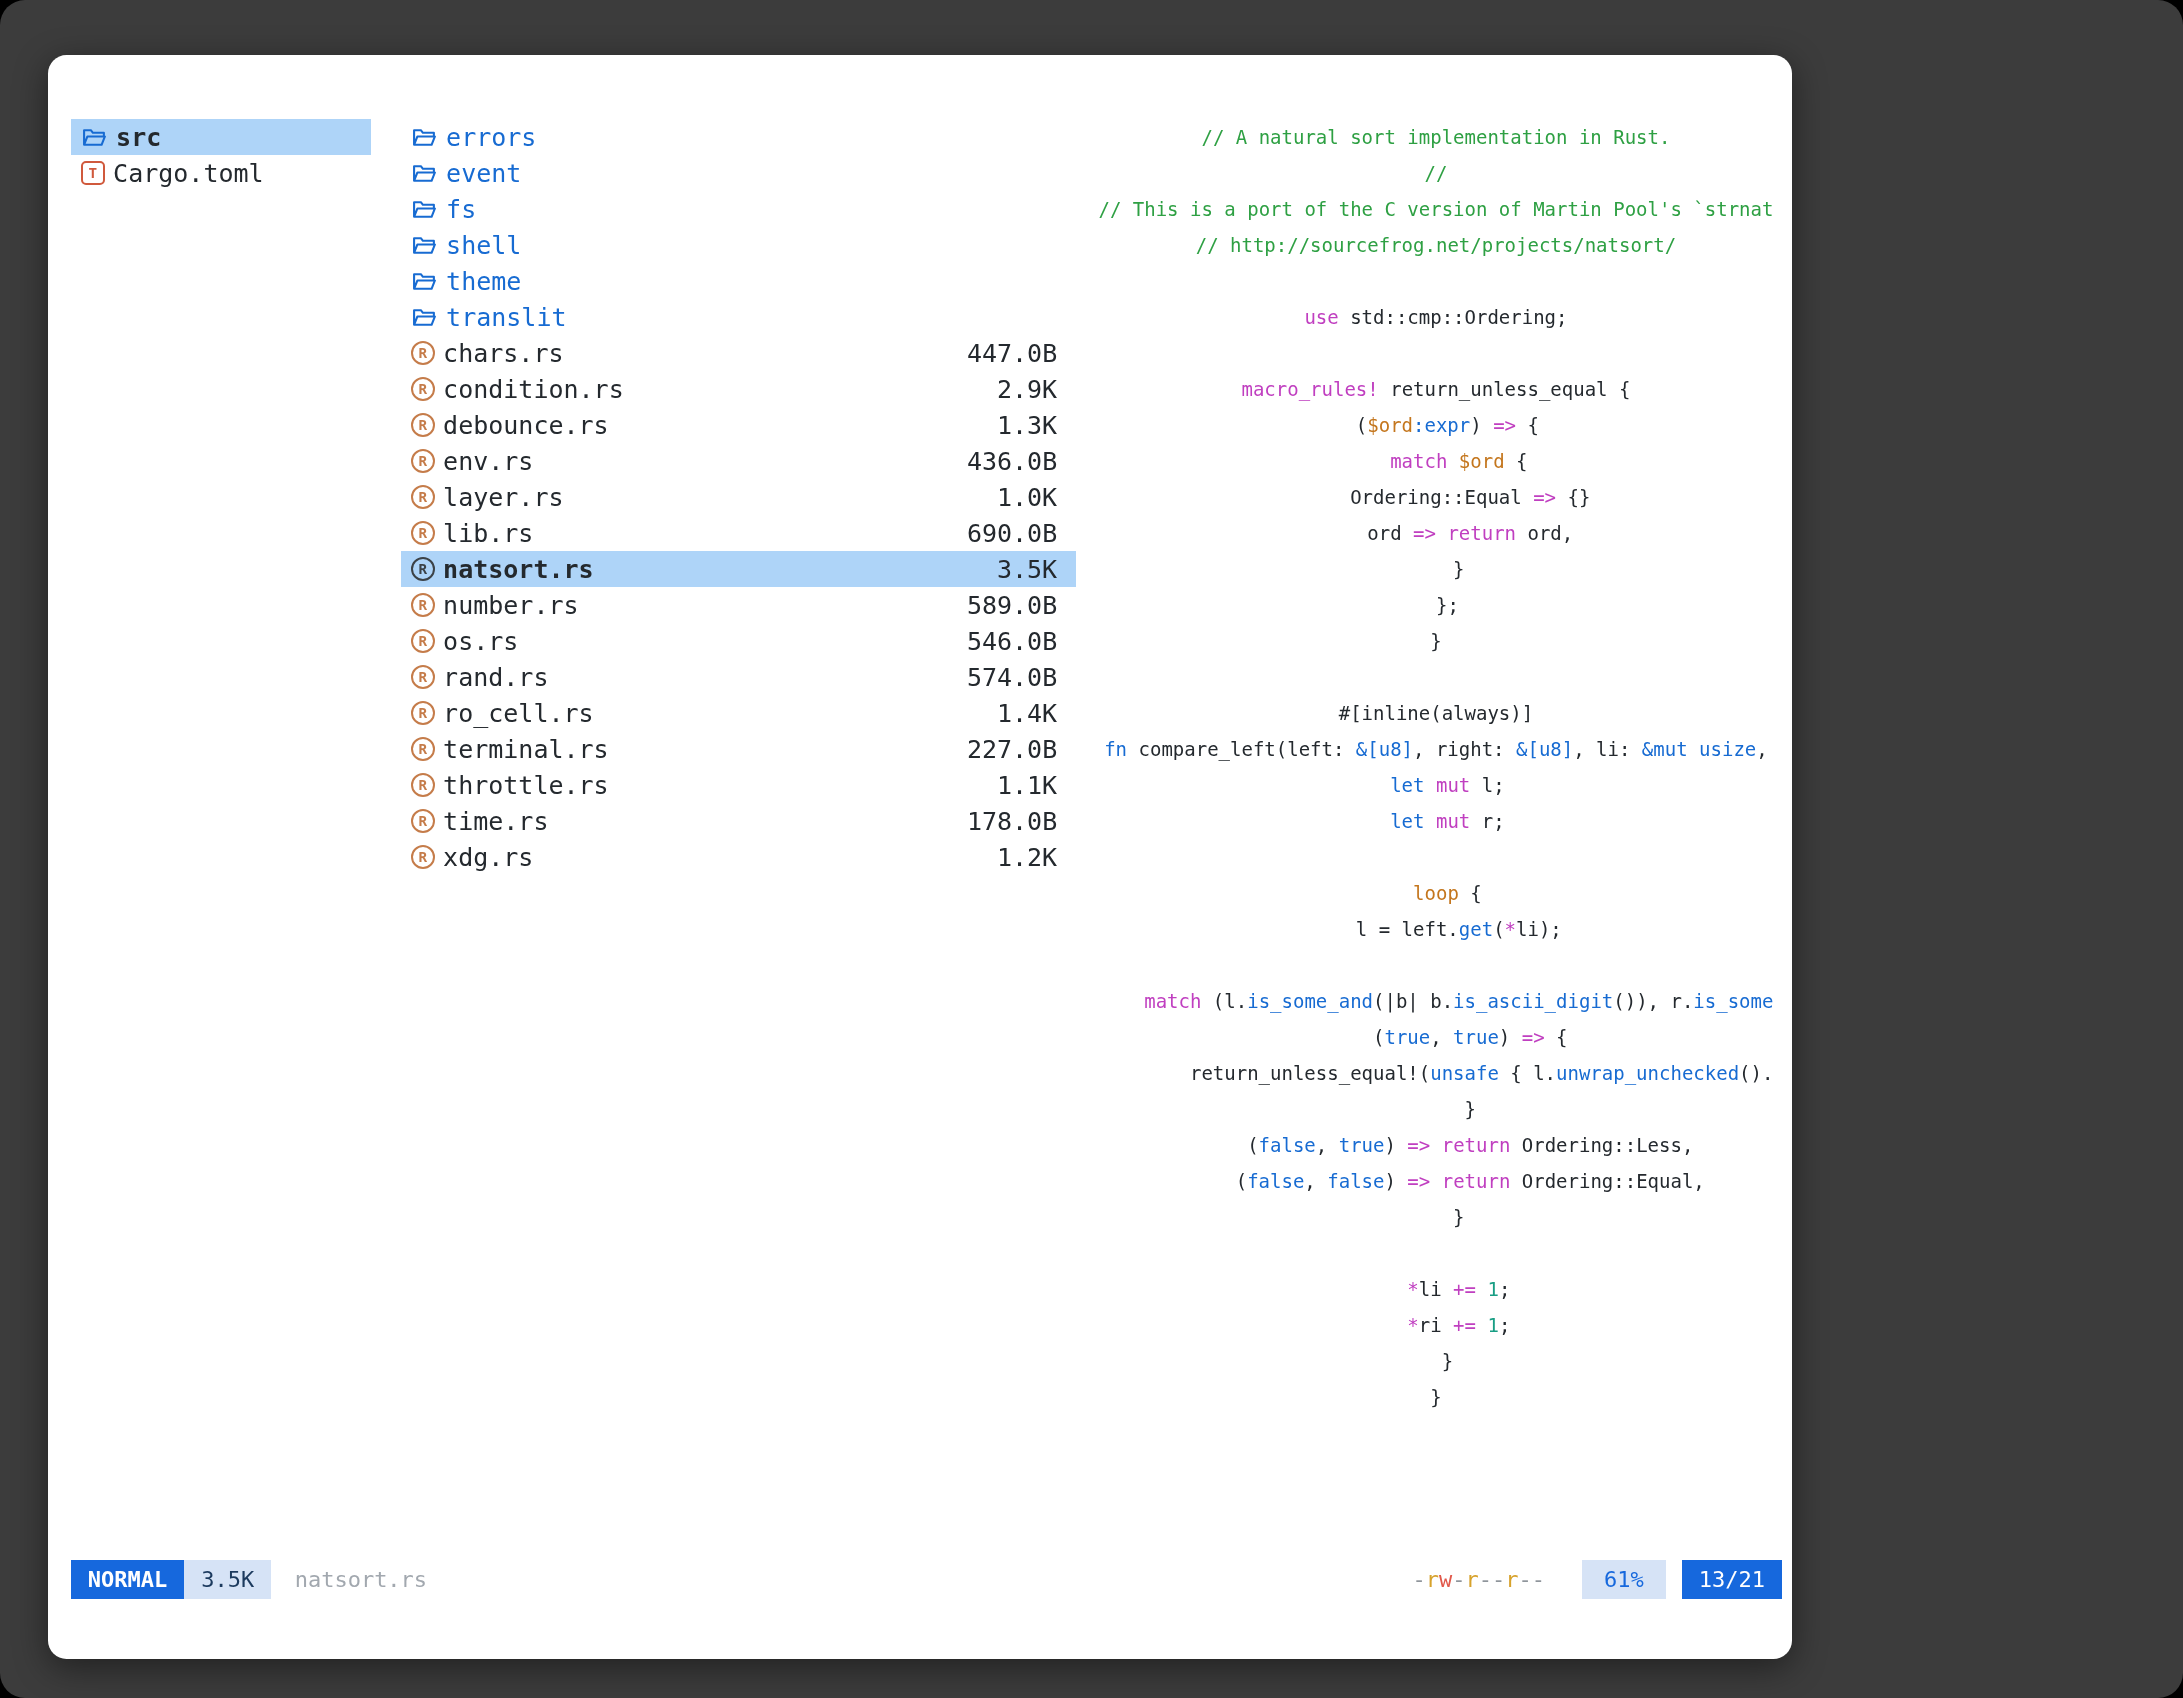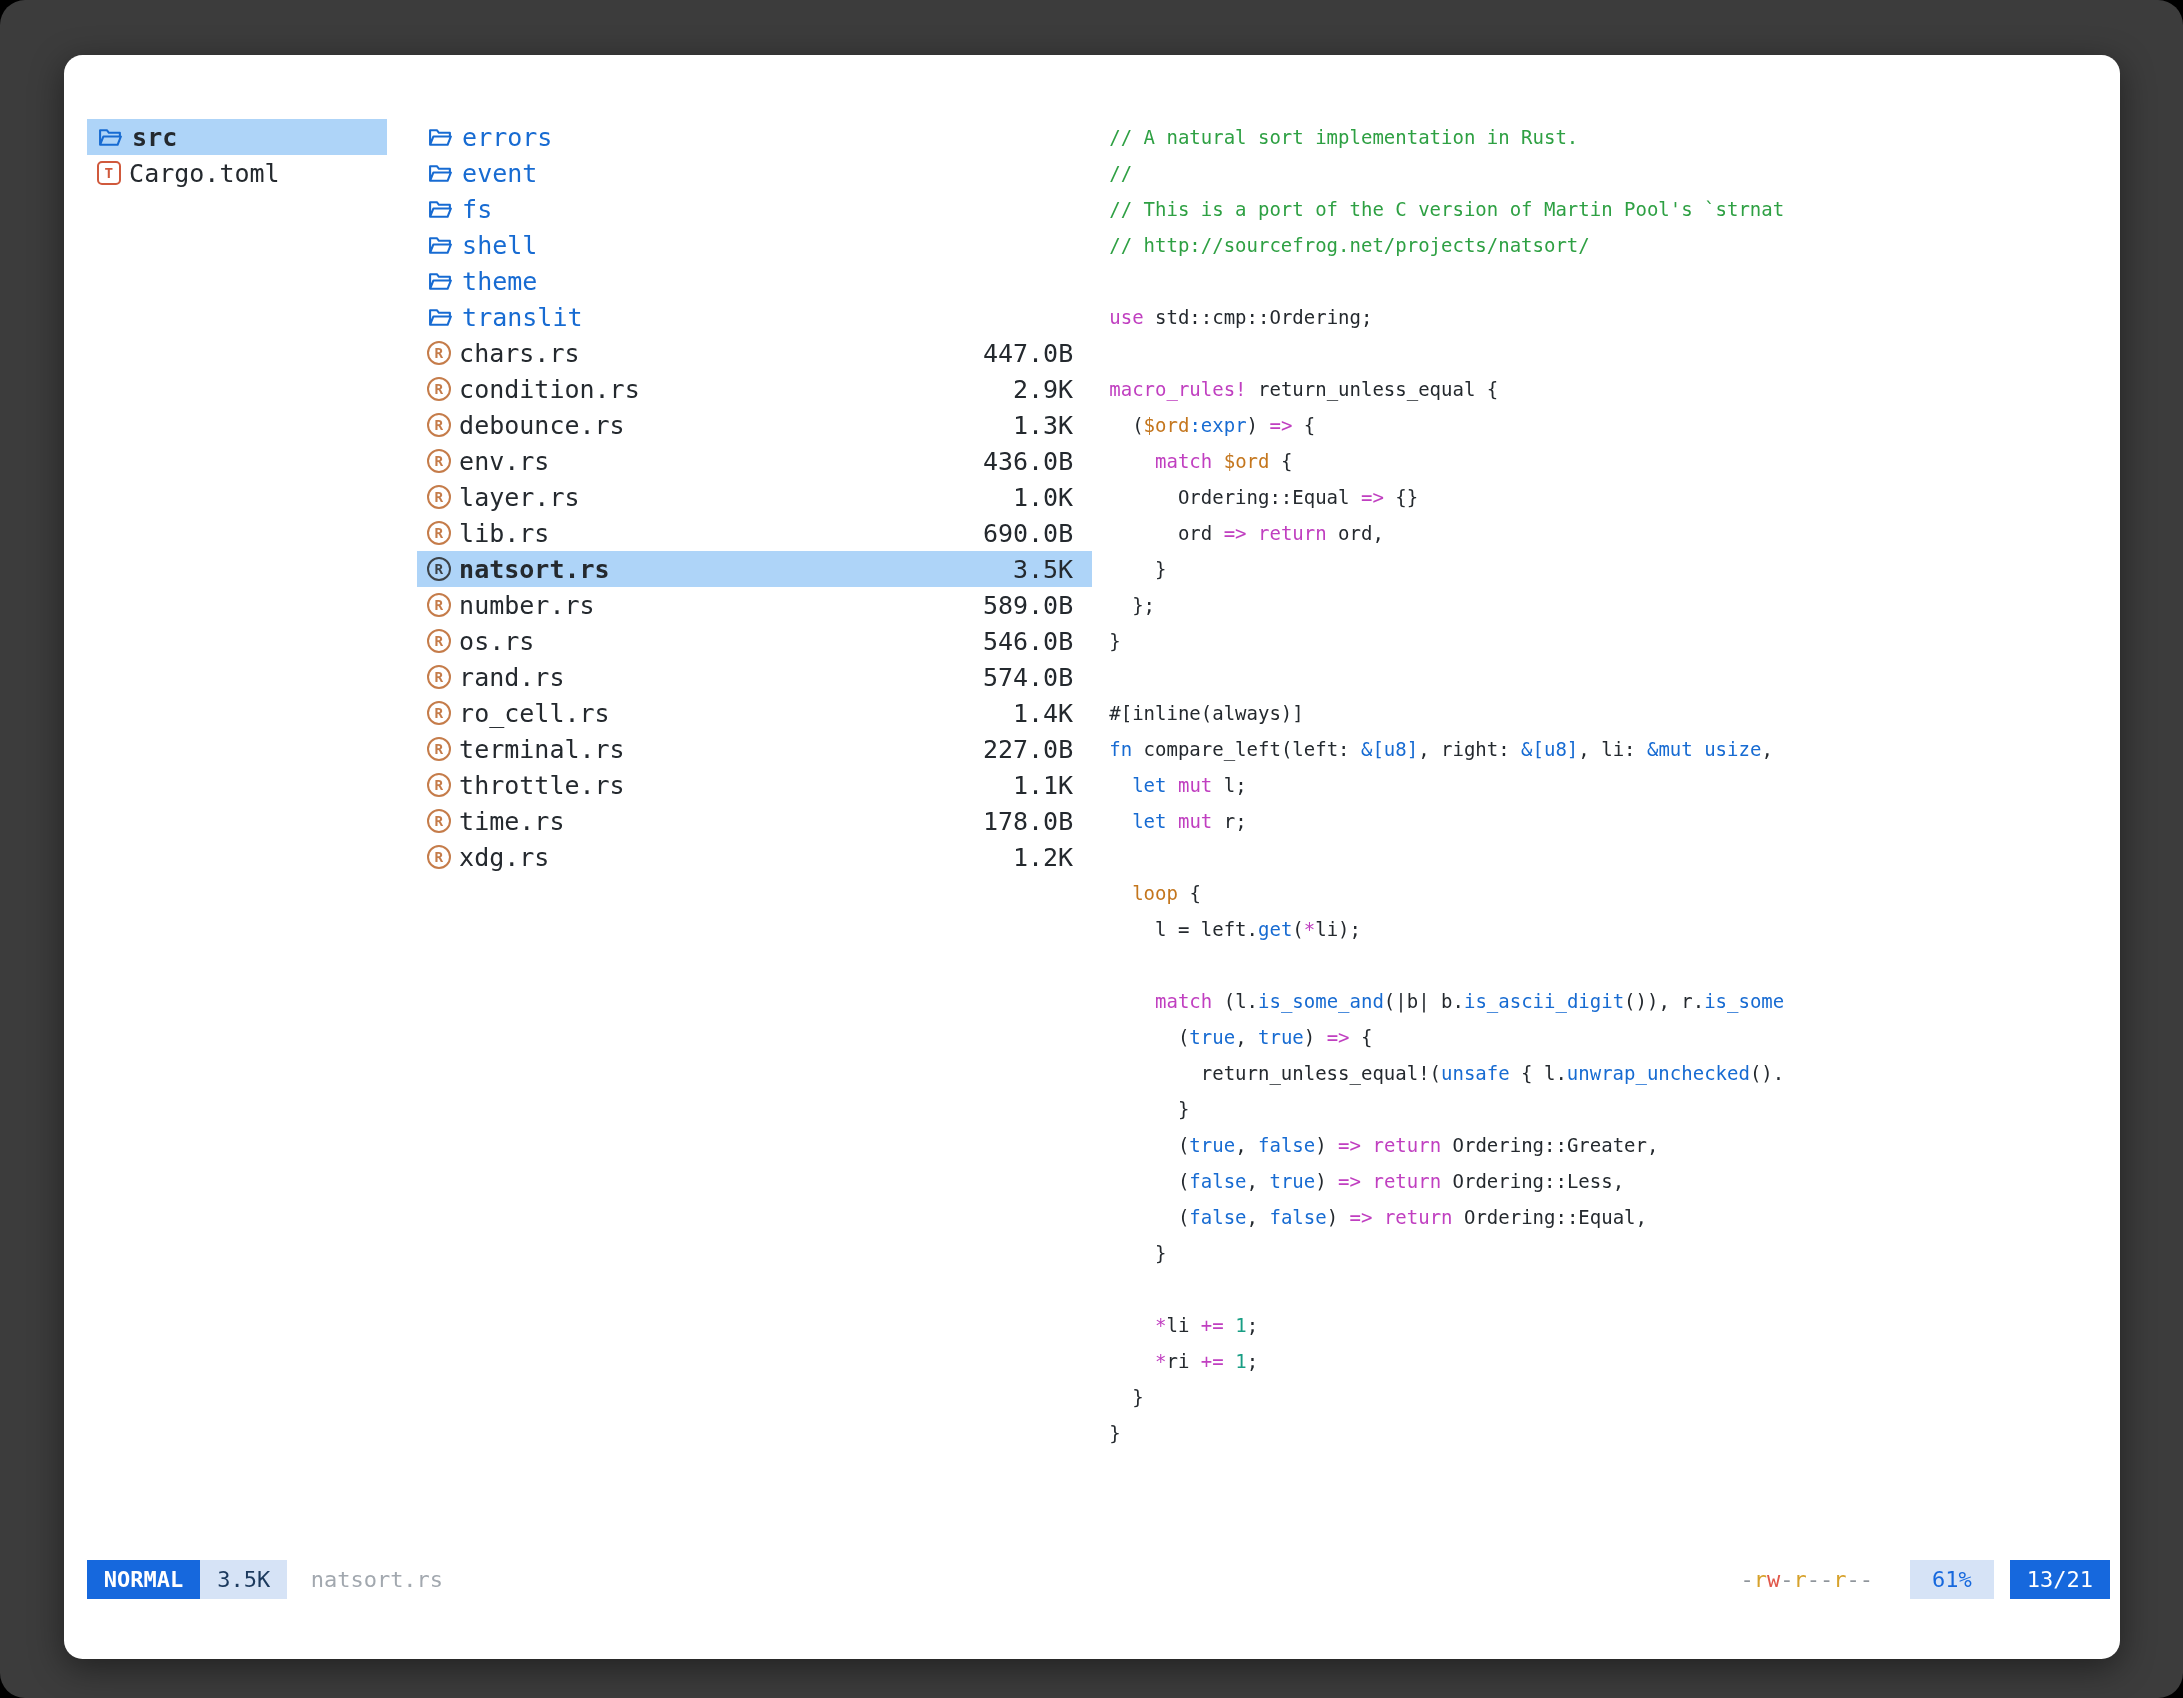--- a/index.html
+++ b/index.html
@@ -2,24 +2,25 @@
 <html style="--background: #3c3c3c; --window: #ffffff; --text: #24292e; --blue: #176bd2; --selection: #aed4f8; --rust-orange: #c57c4a; --toml-red: #d0593c; --comment-green: #2ea043; --keyword-magenta: #c03fc0; --attr-orange: #c4761d; --number-teal: #189e84; --accent-blue: #1668dd; --chip-bg: #d6e3f6; --filename-gray: #a2a8af; --perm-dim: #8f959b; --perm-read: #d7a22c; --perm-write: #e1584a;font-size:13.4px"><head>
 <meta charset="utf-8">
 <style>
   * { margin:0; padding:0; box-sizing:border-box; }
   html,body { width:2183px; height:1698px; overflow:hidden; background:#000; }
   body { font-family:"DejaVu Sans Mono", monospace; }
 
   .desktop { position:absolute; inset:0; background:var(--background,#3c3c3c); border-radius:25px; }
 
   .window {
-    position:absolute; left:64px; top:55px; width:2056px; height:1604px;
+    position:absolute; left:48px; top:55px; width:1744px; height:1604px;
     background:var(--window,#fff); border-radius:18.5px;
     box-shadow:0 8.4px 34px rgba(0,0,0,.45);
     overflow:hidden;
+    text-align:center;
   }
 
   .panes { position:absolute; left:22.7px; right:13.4px; top:64px; bottom:159px; display:flex; }
   .pane { overflow:hidden; }
   .pane-parent  { width:300px; margin-right:30px; }
   .pane-current { width:675px; margin-right:17.6px; }
   .pane-preview { flex:1; }
 
   .row { display:flex; align-items:center; height:36px; padding:0 18.5px 0 10px; font-size:25px; color:var(--text,#24292e); }
   .row.selected { background:var(--selection,#aed4f8); }
@@ -227,21 +228,20 @@
           <div class="code-line"><span class="tok-plain">  </span><span class="tok-blue">let</span><span class="tok-plain"> </span><span class="tok-kw">mut</span><span class="tok-plain"> l;</span></div>
           <div class="code-line"><span class="tok-plain">  </span><span class="tok-blue">let</span><span class="tok-plain"> </span><span class="tok-kw">mut</span><span class="tok-plain"> r;</span></div>
           <div class="code-line"></div>
           <div class="code-line"><span class="tok-plain">  </span><span class="tok-orange">loop</span><span class="tok-plain"> {</span></div>
           <div class="code-line"><span class="tok-plain">    l = left.</span><span class="tok-blue">get</span><span class="tok-plain">(</span><span class="tok-kw">*</span><span class="tok-plain">li);</span></div>
           <div class="code-line"></div>
           <div class="code-line"><span class="tok-plain">    </span><span class="tok-kw">match</span><span class="tok-plain"> (l.</span><span class="tok-blue">is_some_and</span><span class="tok-plain">(|b| b.</span><span class="tok-blue">is_ascii_digit</span><span class="tok-plain">()), r.</span><span class="tok-blue">is_some</span></div>
           <div class="code-line"><span class="tok-plain">      (</span><span class="tok-blue">true</span><span class="tok-plain">, </span><span class="tok-blue">true</span><span class="tok-plain">) </span><span class="tok-kw">=&gt;</span><span class="tok-plain"> {</span></div>
           <div class="code-line"><span class="tok-plain">        return_unless_equal!(</span><span class="tok-blue">unsafe</span><span class="tok-plain"> { l.</span><span class="tok-blue">unwrap_unchecked</span><span class="tok-plain">().</span></div>
           <div class="code-line"><span class="tok-plain">      }</span></div>
-          <div class="code-line"><span class="tok-plain">      (</span><span class="tok-blue">true</span><span class="tok-plain">, </span><span class="tok-blue">false</span><span class="tok-plain">) </span><span class="tok-kw">=&gt;</span><span class="tok-plain"> </span><span class="tok-kw">return</span><span class="tok-plain"> Ordering::Greater,</span></div>
           <div class="code-line"><span class="tok-plain">      (</span><span class="tok-blue">false</span><span class="tok-plain">, </span><span class="tok-blue">true</span><span class="tok-plain">) </span><span class="tok-kw">=&gt;</span><span class="tok-plain"> </span><span class="tok-kw">return</span><span class="tok-plain"> Ordering::Less,</span></div>
           <div class="code-line"><span class="tok-plain">      (</span><span class="tok-blue">false</span><span class="tok-plain">, </span><span class="tok-blue">false</span><span class="tok-plain">) </span><span class="tok-kw">=&gt;</span><span class="tok-plain"> </span><span class="tok-kw">return</span><span class="tok-plain"> Ordering::Equal,</span></div>
           <div class="code-line"><span class="tok-plain">    }</span></div>
           <div class="code-line"></div>
           <div class="code-line"><span class="tok-plain">    </span><span class="tok-kw">*</span><span class="tok-plain">li </span><span class="tok-kw">+=</span><span class="tok-plain"> </span><span class="tok-num">1</span><span class="tok-plain">;</span></div>
           <div class="code-line"><span class="tok-plain">    </span><span class="tok-kw">*</span><span class="tok-plain">ri </span><span class="tok-kw">+=</span><span class="tok-plain"> </span><span class="tok-num">1</span><span class="tok-plain">;</span></div>
           <div class="code-line"><span class="tok-plain">  }</span></div>
           <div class="code-line"><span class="tok-plain">}</span></div>
         </div>
     </div>

